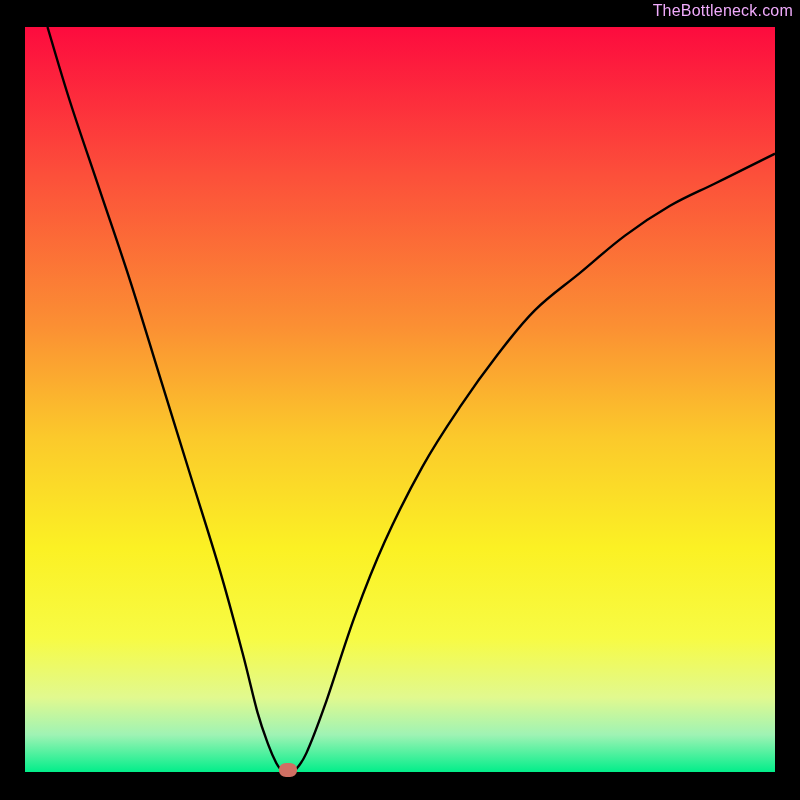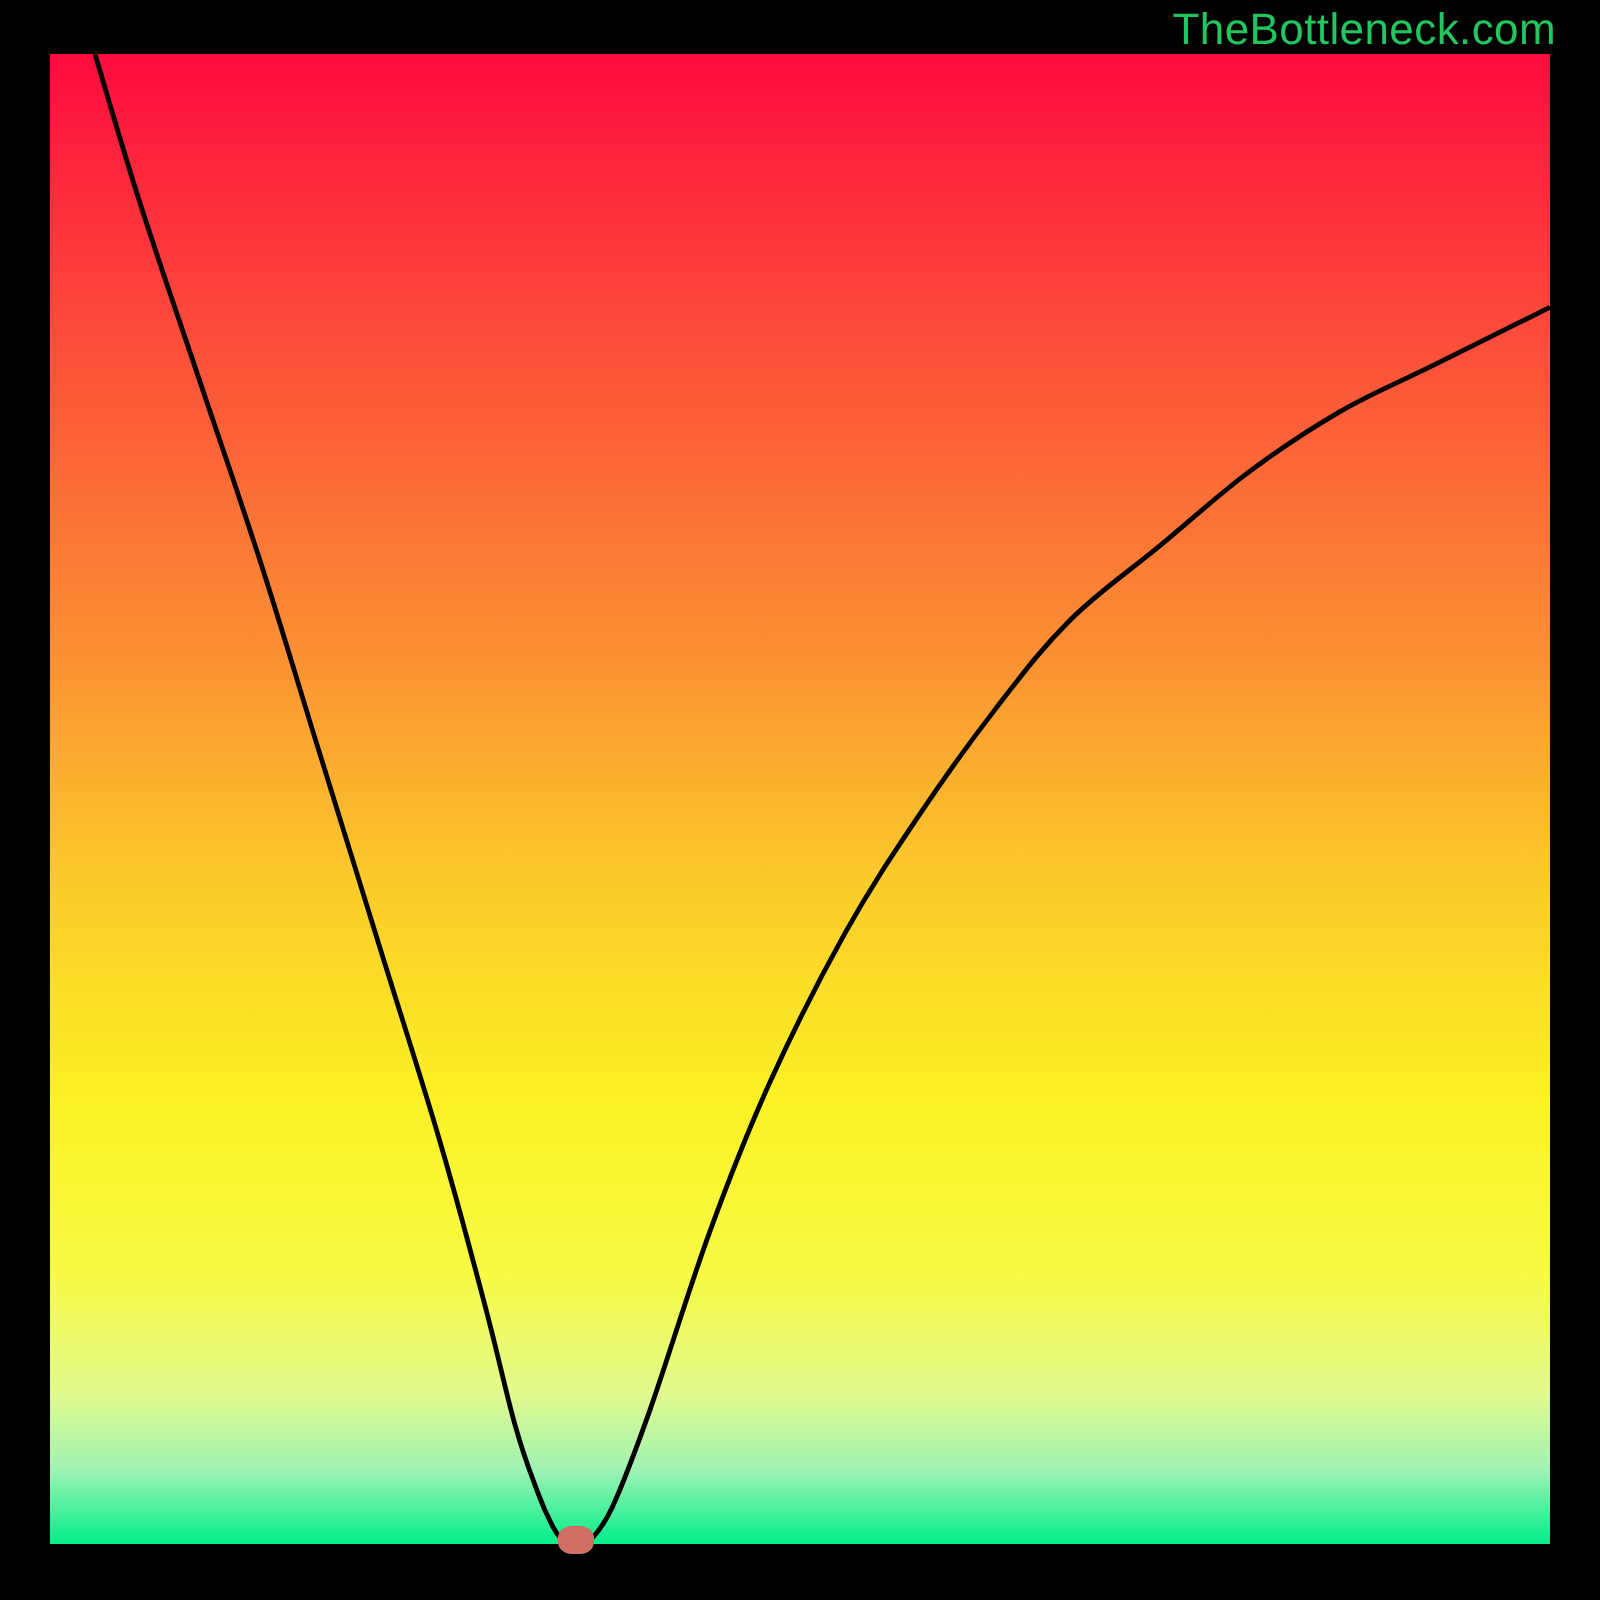--- a/index.html
+++ b/index.html
@@ -12,23 +12,23 @@
     overflow: hidden;
   }
   .stage {
     position: relative;
     width: 800px;
     height: 800px;
   }
   .watermark {
     position: absolute;
     top: 2px;
-    right: 22px;
-    color: #22c55e;
-    font-size: 22px;
+    right: 7px;
+    color: #f0abfc;
+    font-size: 16px;
     font-weight: 500;
     letter-spacing: 0.2px;
     z-index: 5;
   }
   svg.plot {
     position: absolute;
     left: 0;
     top: 0;
   }
   .marker {

